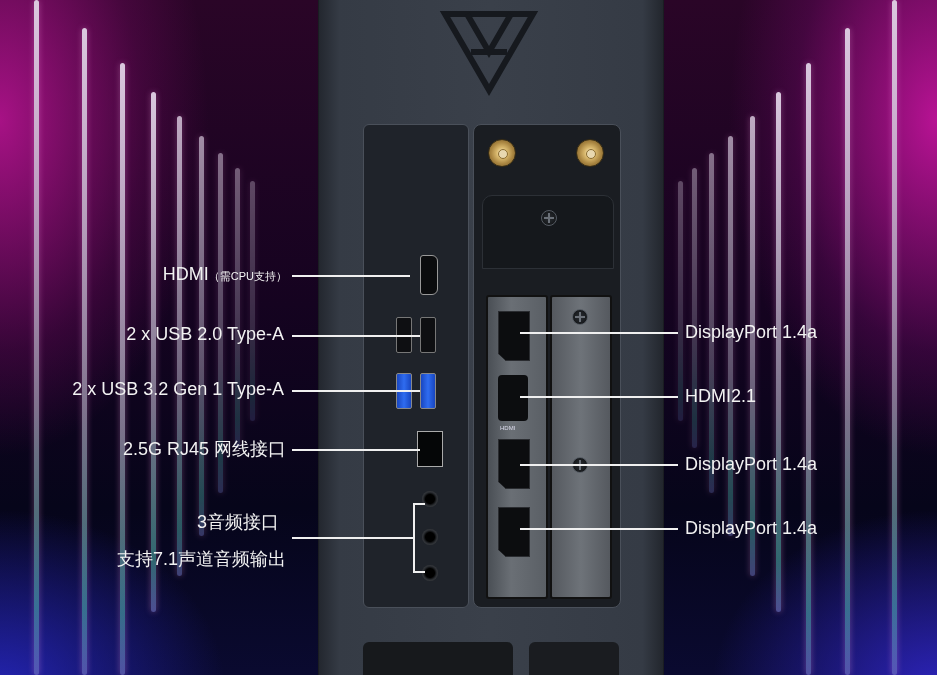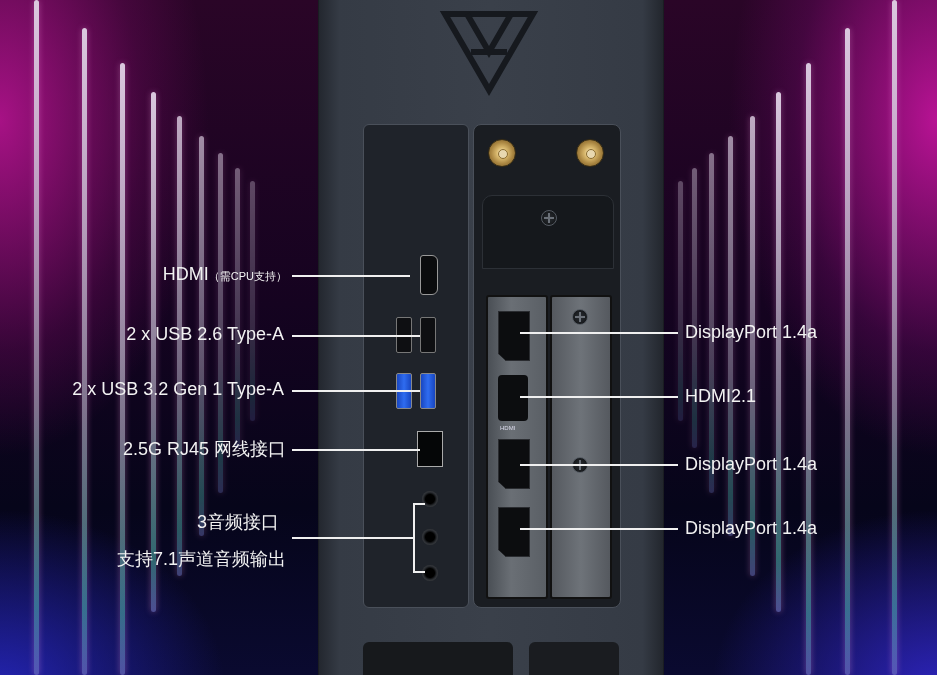--- a/index.html
+++ b/index.html
@@ -159,21 +159,21 @@
   <div class="psu-vent"></div>
   <div class="psu-plug"></div>
 </div>
 
 <div class="callout left" style="right:650px;top:265px;">
   <span>HDMI</span><span class="small-paren">（需CPU支持）</span>
 </div>
 <div class="leader" style="left:292px;top:275px;width:118px;"></div>
 
 <div class="callout left" style="right:653px;top:325px;">
-  <span>2 x USB 2.6 Type-A</span>
+  <span>2 x USB 2.0 Type-A</span>
 </div>
 <div class="leader" style="left:292px;top:335px;width:128px;"></div>
 
 <div class="callout left" style="right:653px;top:380px;">
   <span>2 x USB 3.2 Gen 1 Type-A</span>
 </div>
 <div class="leader" style="left:292px;top:390px;width:128px;"></div>
 
 <div class="callout left" style="right:651px;top:440px;">
   <span>2.5G RJ45 网线接口</span>

